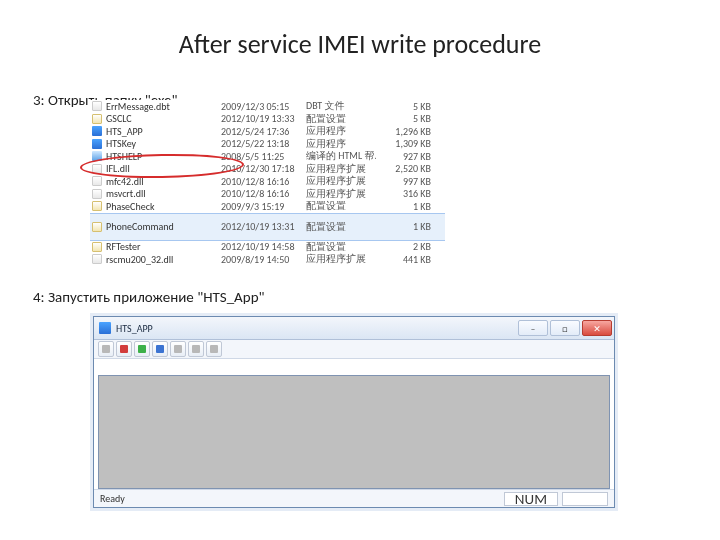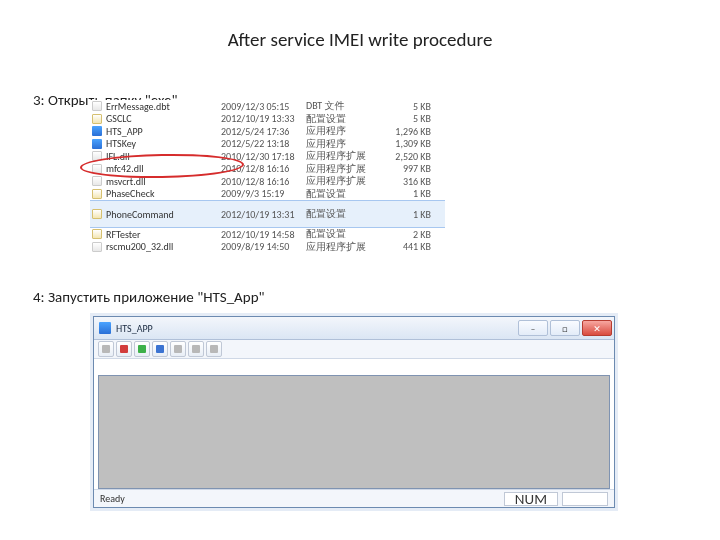--- a/index.html
+++ b/index.html
@@ -12,21 +12,21 @@
     color: #222;
     overflow: hidden;
     position: relative;
   }
   .page-title {
     position: absolute;
     top: 28px;
     left: 0;
     width: 720px;
     text-align: center;
-    font-size: 19px;
+    font-size: 26px;
   }
   .step3 {
     position: absolute;
     top: 91px;
     left: 33px;
     font-size: 15px;
     line-height: 1.25;
     max-width: 150px;
   }
   .step4 {
@@ -222,20 +222,27 @@
       <span class="fdate">2012/5/24 17:36</span>
       <span class="ftype">应用程序</span>
       <span class="fsize">1,296 KB</span>
     </div>
     <div class="filerow">
       <span class="ficon exe"></span>
       <span class="fname">HTSKey</span>
       <span class="fdate">2012/5/22 13:18</span>
       <span class="ftype">应用程序</span>
       <span class="fsize">1,309 KB</span>
+    </div>
+    <div class="filerow">
+      <span class="ficon chm"></span>
+      <span class="fname">HTSHELP</span>
+      <span class="fdate">2008/5/5 11:25</span>
+      <span class="ftype">编译的 HTML 帮...</span>
+      <span class="fsize">927 KB</span>
     </div>
     <div class="filerow">
       <span class="ficon dll"></span>
       <span class="fname">IFL.dll</span>
       <span class="fdate">2010/12/30 17:18</span>
       <span class="ftype">应用程序扩展</span>
       <span class="fsize">2,520 KB</span>
     </div>
     <div class="filerow">
       <span class="ficon dll"></span>

